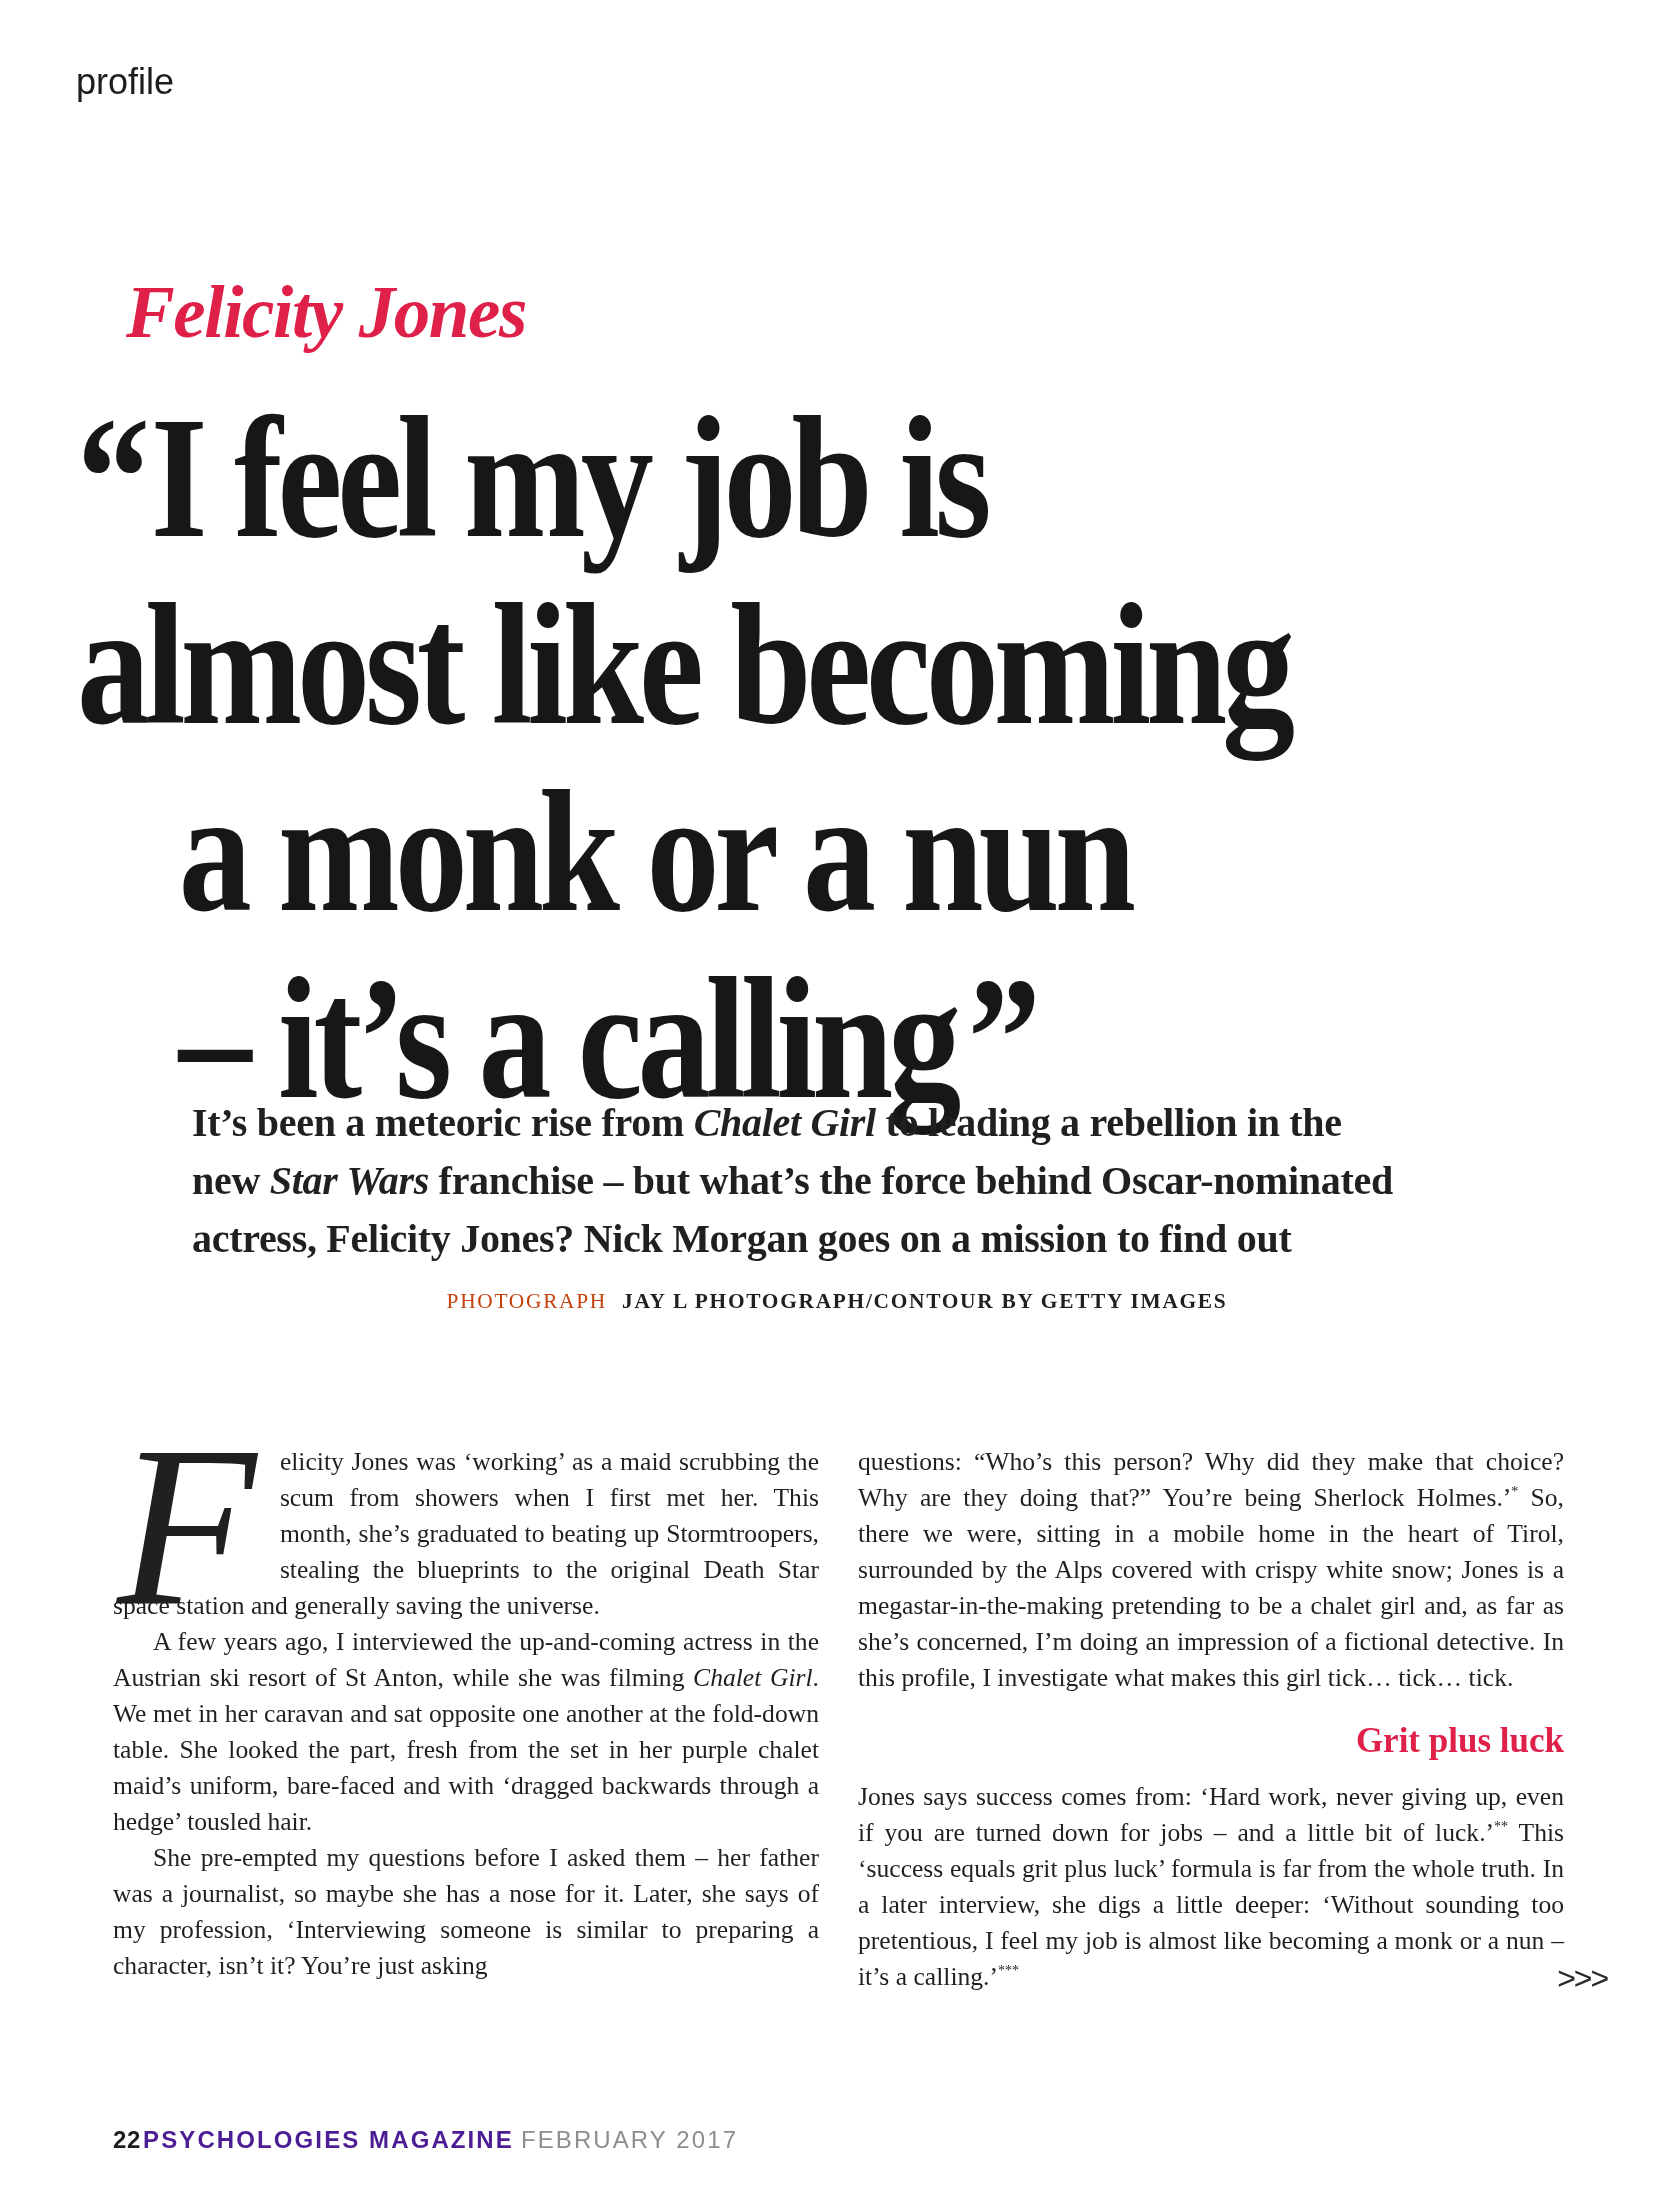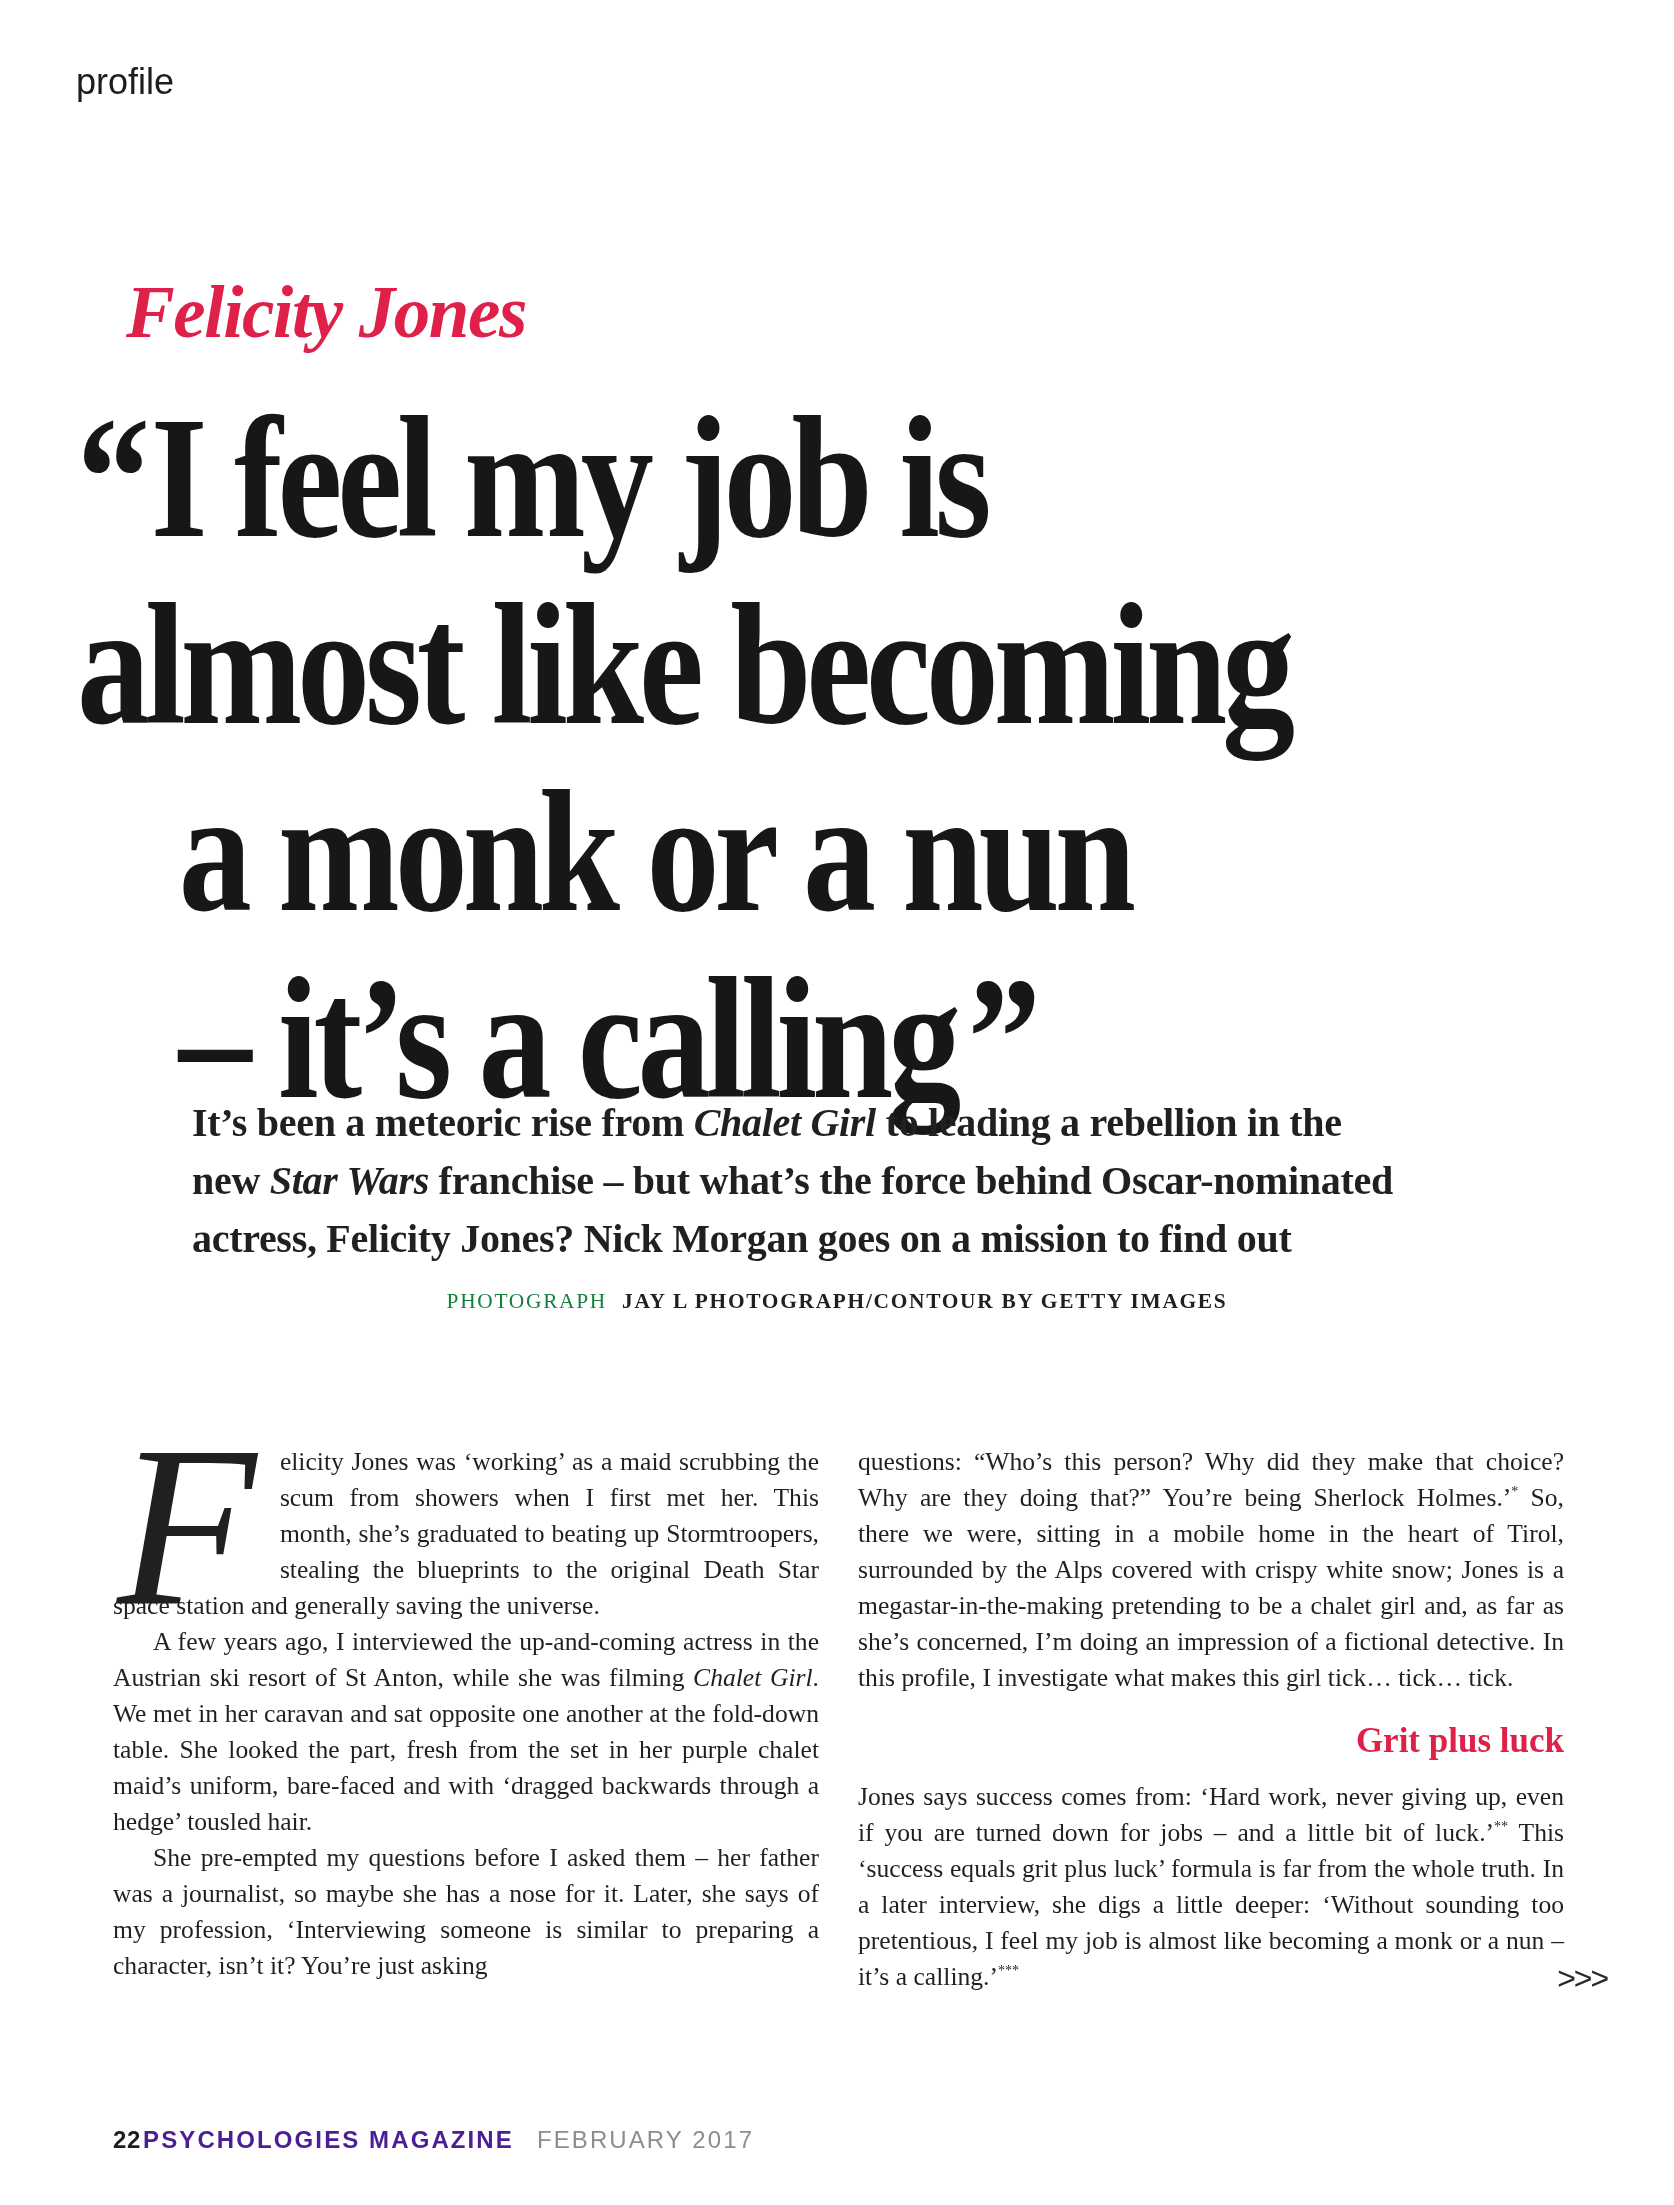--- a/index.html
+++ b/index.html
@@ -48,21 +48,21 @@
     font-weight:bold; font-size:40px; line-height:58px;
     letter-spacing:-0.3px; color:var(--ink);
   }
   .standfirst .sline { white-space:nowrap; }
 
   
   .credit {
     position:absolute; left:0; top:1289px; width:1674px;
     text-align:center; font-size:21.4px; letter-spacing:1.7px;
   }
-  .credit-label { color:#15803d; font-weight:normal; margin-right:15px; }
+  .credit-label { color:#c2410c; font-weight:normal; margin-right:15px; }
   .credit-value { color:var(--ink); font-weight:bold; }
 
   
   .body {
     position:absolute; left:113px; top:1444px; width:1451px;
     display:flex; gap:39px;
     font-size:25.6px; line-height:36px; text-align:justify;
     color:var(--ink);
   }
   .col { width:706px; }
@@ -90,21 +90,21 @@
   }
 
   
   .footer {
     position:absolute; left:113px; top:2126px;
     font-family:"Liberation Sans", sans-serif;
     font-size:24px; white-space:nowrap;
   }
   .footer .num   { font-weight:bold; color:#1d1d1b; margin-right:2px; letter-spacing:0.7px; }
   .footer .mag   { font-weight:bold; color:#4c1d95; letter-spacing:2.1px; }
-  .footer .issue { font-weight:normal; color:var(--muted); letter-spacing:2.1px; margin-left:23px; }
+  .footer .issue { font-weight:normal; color:var(--muted); letter-spacing:2.1px; margin-left:7px; }
 </style>
 </head>
 <body>
 
 <div id="page">
 
   <div class="kicker">profile</div>
 
   <div class="title">Felicity Jones</div>
 

